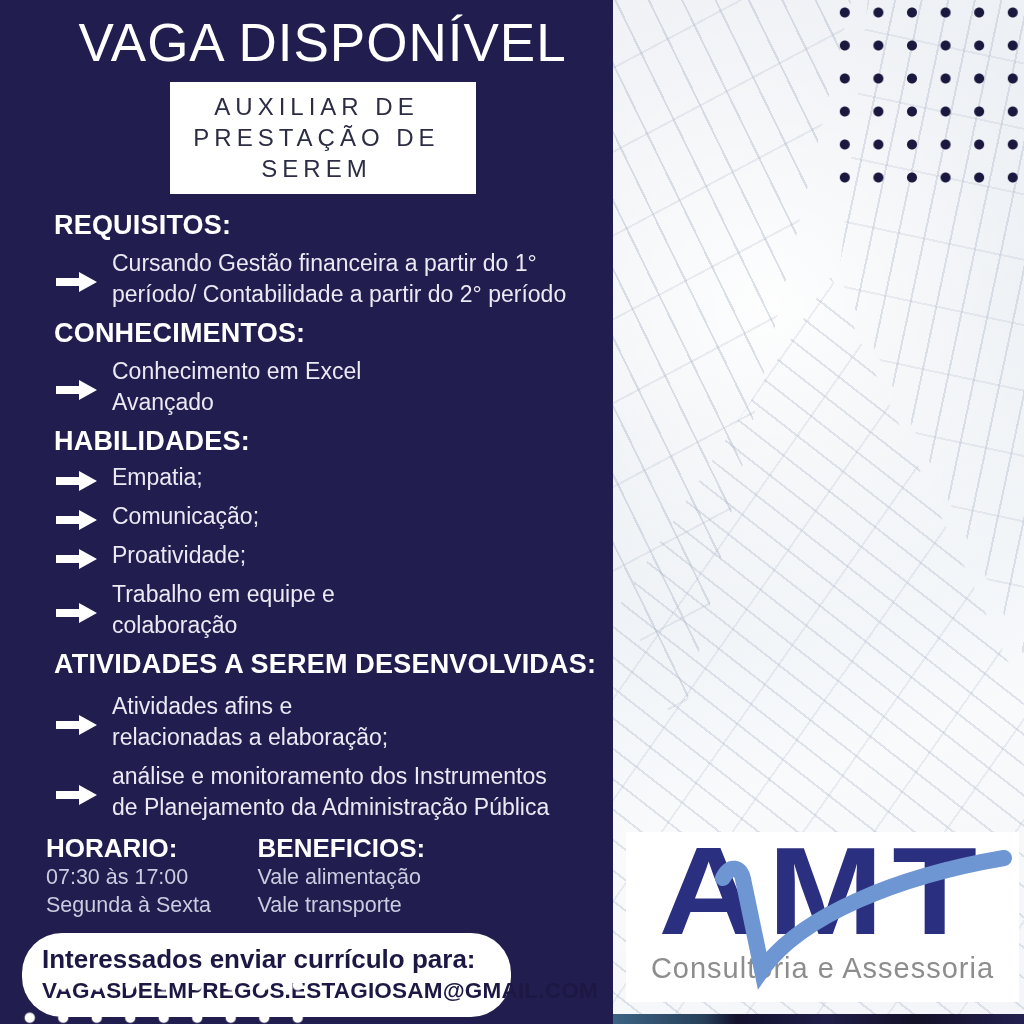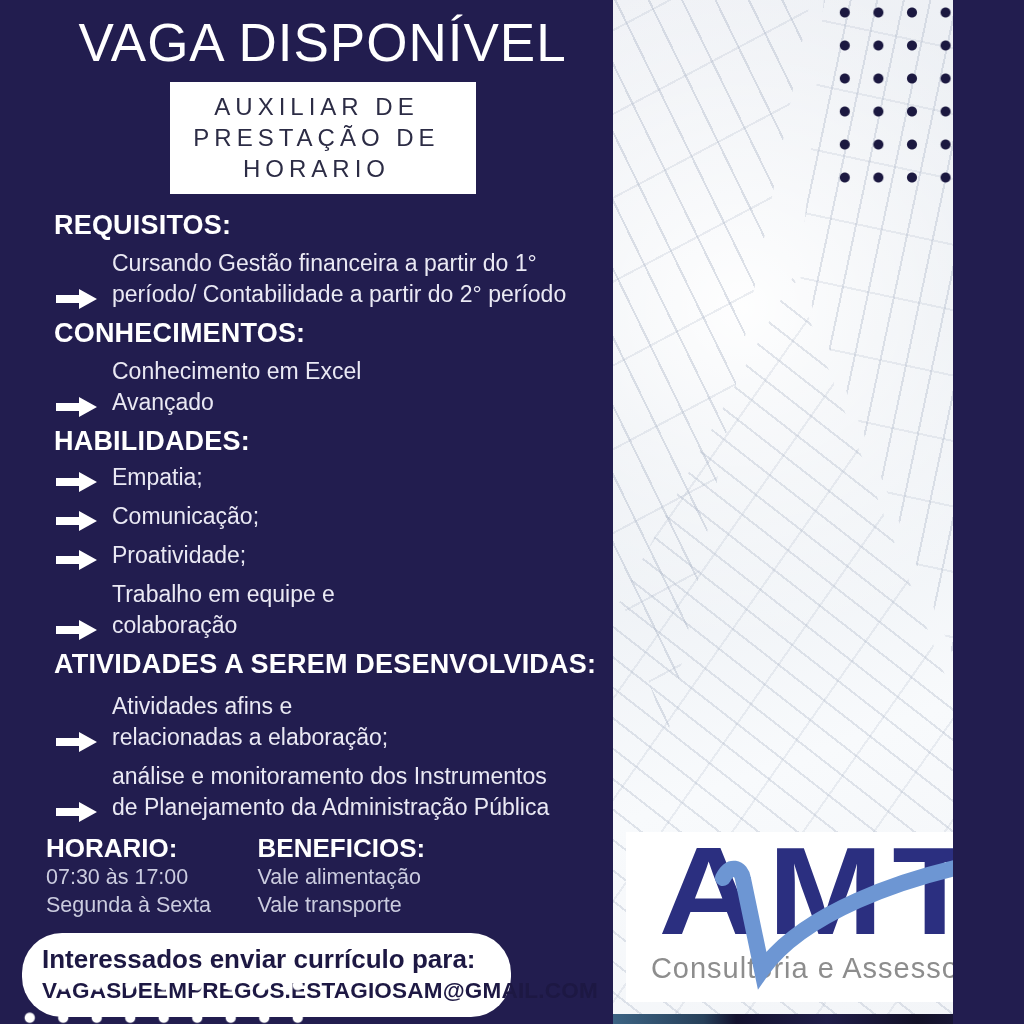--- a/index.html
+++ b/index.html
@@ -10,21 +10,21 @@
     position: relative;
     width: 1024px; height: 1024px;
     margin: 0 auto;
     background: #221d4f;
     overflow: hidden;
   }
 
   
   .photo-panel {
     position: absolute; left: 613px; top: 0;
-    width: 340px; height: 1024px;
+    width: 411px; height: 1024px;
     background: linear-gradient(160deg, #f0f2f6 0%, #e9edf2 38%, #f8fafc 72%, #f3f5f8 100%);
     overflow: hidden;
   }
   .photo-panel .sky-glow {
     position: absolute; inset: 0;
     background: radial-gradient(circle at 38% 30%, rgba(255,255,255,.95) 0%, rgba(255,255,255,0) 45%);
   }
   .facade { position: absolute; inset: 0; }
   .facade-a {
     background:
@@ -125,21 +125,21 @@
 
   .sections { margin-top: 16px; padding: 0 14px 0 38px; }
   .sec-heading {
     font-size: 27px; line-height: 30px;
     font-weight: 700;
     color: #ffffff;
     letter-spacing: 0.2px;
   }
   .sec-heading.mt { margin-top: 8px; }
 
-  .bullet { display: flex; align-items: flex-end; margin-top: 8px; }
+  .bullet { display: flex; align-items: center; margin-top: 8px; }
   .bullet.tight { margin-top: 6px; }
   .bullet .arrow { flex: 0 0 auto; width: 42px; height: 22px; margin: 6px 14px 0 2px; }
   .bullet .lines { font-size: 23px; line-height: 31px; color: #eae9f4; font-weight: 400; }
 
   .schedule-row {
     display: flex;
     margin: 10px 0 0 30px;
     width: 460px;
     text-align: left;
   }
@@ -181,21 +181,21 @@
     <div class="photo-bottom-strip"></div>
   </div>
 
   <div class="content">
 
     <h1 class="main-title">VAGA DISPONÍVEL</h1>
 
     <div class="title-box">
       <div class="line">AUXILIAR DE</div>
       <div class="line">PRESTAÇÃO DE</div>
-      <div class="line">HORARIO</div>
+      <div class="line">SEREM</div>
     </div>
 
     <div class="sections">
 
       <h2 class="sec-heading">REQUISITOS:</h2>
       <div class="bullet">
         <svg class="arrow" viewBox="0 0 42 22" xmlns="http://www.w3.org/2000/svg">
             <path d="M0 7 H23 V1 L41 11 L23 21 V15 H0 Z" fill="#ffffff"></path>
           </svg>
         <div class="lines">

